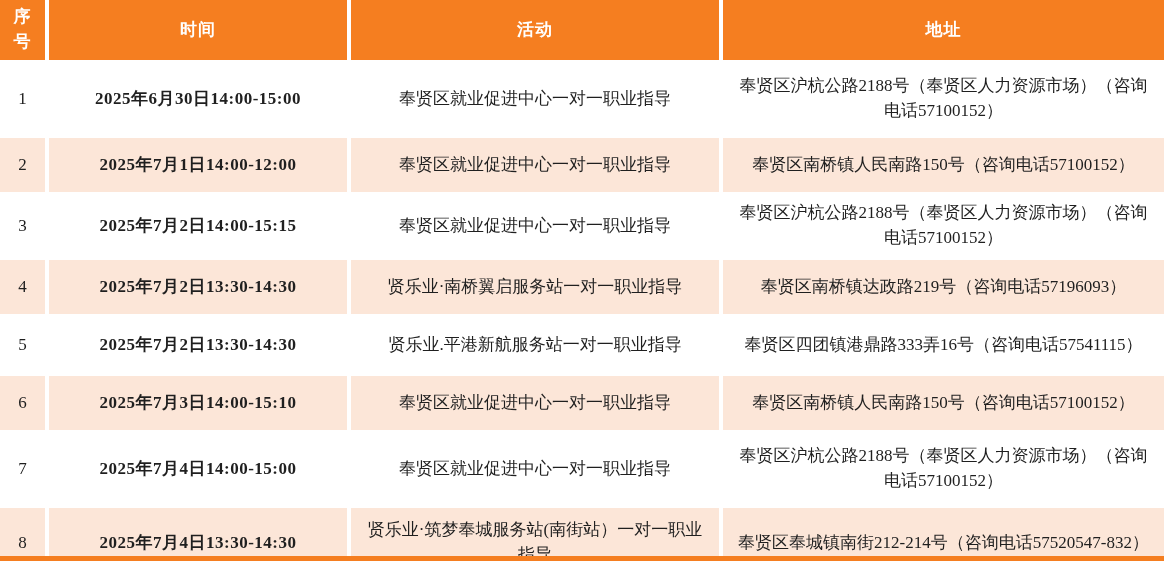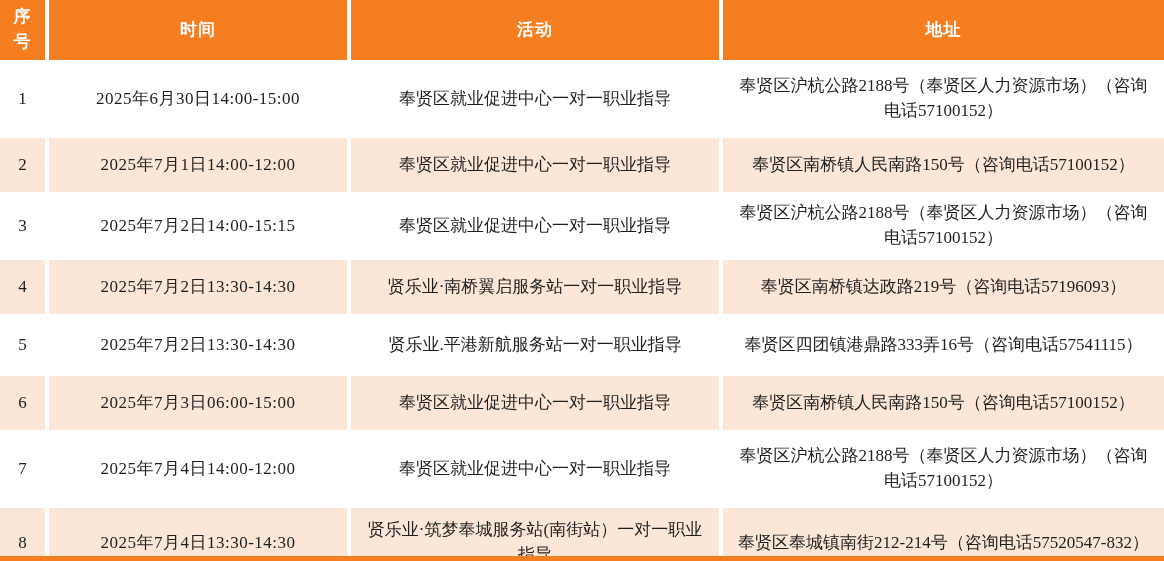--- a/index.html
+++ b/index.html
@@ -41,21 +41,21 @@
     font-weight: bold;
     height: 56px;
     font-size: 17px;
     letter-spacing: 1px;
   }
   tbody tr.row-odd td  { background: #FFFFFF; }
   tbody tr.row-even td { background: #FCE6D8; }
   tr.h-tall  td { height: 66px; }
   tr.h-short td { height: 50px; }
   tr.h-mid   td { height: 56px; }
-  td.c-time { letter-spacing: 0.5px; }
+  td.c-time { letter-spacing: 0.5px; font-weight: bold; }
   .bottom-strip {
     position: absolute;
     left: 0;
     bottom: 0;
     width: 1164px;
     height: 5px;
     background: #F57E20;
   }
 </style>
 </head>
@@ -103,27 +103,27 @@
         <td class="c-address">奉贤区南桥镇达政路219号（咨询电话57196093）</td>
       </tr>
       <tr class="row-odd h-short">
         <td class="c-index">5</td>
         <td class="c-time">2025年7月2日13:30-14:30</td>
         <td class="c-activity">贤乐业.平港新航服务站一对一职业指导</td>
         <td class="c-address">奉贤区四团镇港鼎路333弄16号（咨询电话57541115）</td>
       </tr>
       <tr class="row-even h-short">
         <td class="c-index">6</td>
-        <td class="c-time">2025年7月3日06:00-15:00</td>
+        <td class="c-time">2025年7月3日14:00-15:10</td>
         <td class="c-activity">奉贤区就业促进中心一对一职业指导</td>
         <td class="c-address">奉贤区南桥镇人民南路150号（咨询电话57100152）</td>
       </tr>
       <tr class="row-odd h-tall">
         <td class="c-index">7</td>
-        <td class="c-time">2025年7月4日14:00-12:00</td>
+        <td class="c-time">2025年7月4日14:00-15:00</td>
         <td class="c-activity">奉贤区就业促进中心一对一职业指导</td>
         <td class="c-address">奉贤区沪杭公路2188号（奉贤区人力资源市场）（咨询电话57100152）</td>
       </tr>
       <tr class="row-even h-tall">
         <td class="c-index">8</td>
         <td class="c-time">2025年7月4日13:30-14:30</td>
         <td class="c-activity">贤乐业·筑梦奉城服务站(南街站）一对一职业指导</td>
         <td class="c-address">奉贤区奉城镇南街212-214号（咨询电话57520547-832）</td>
       </tr>
     </tbody>

